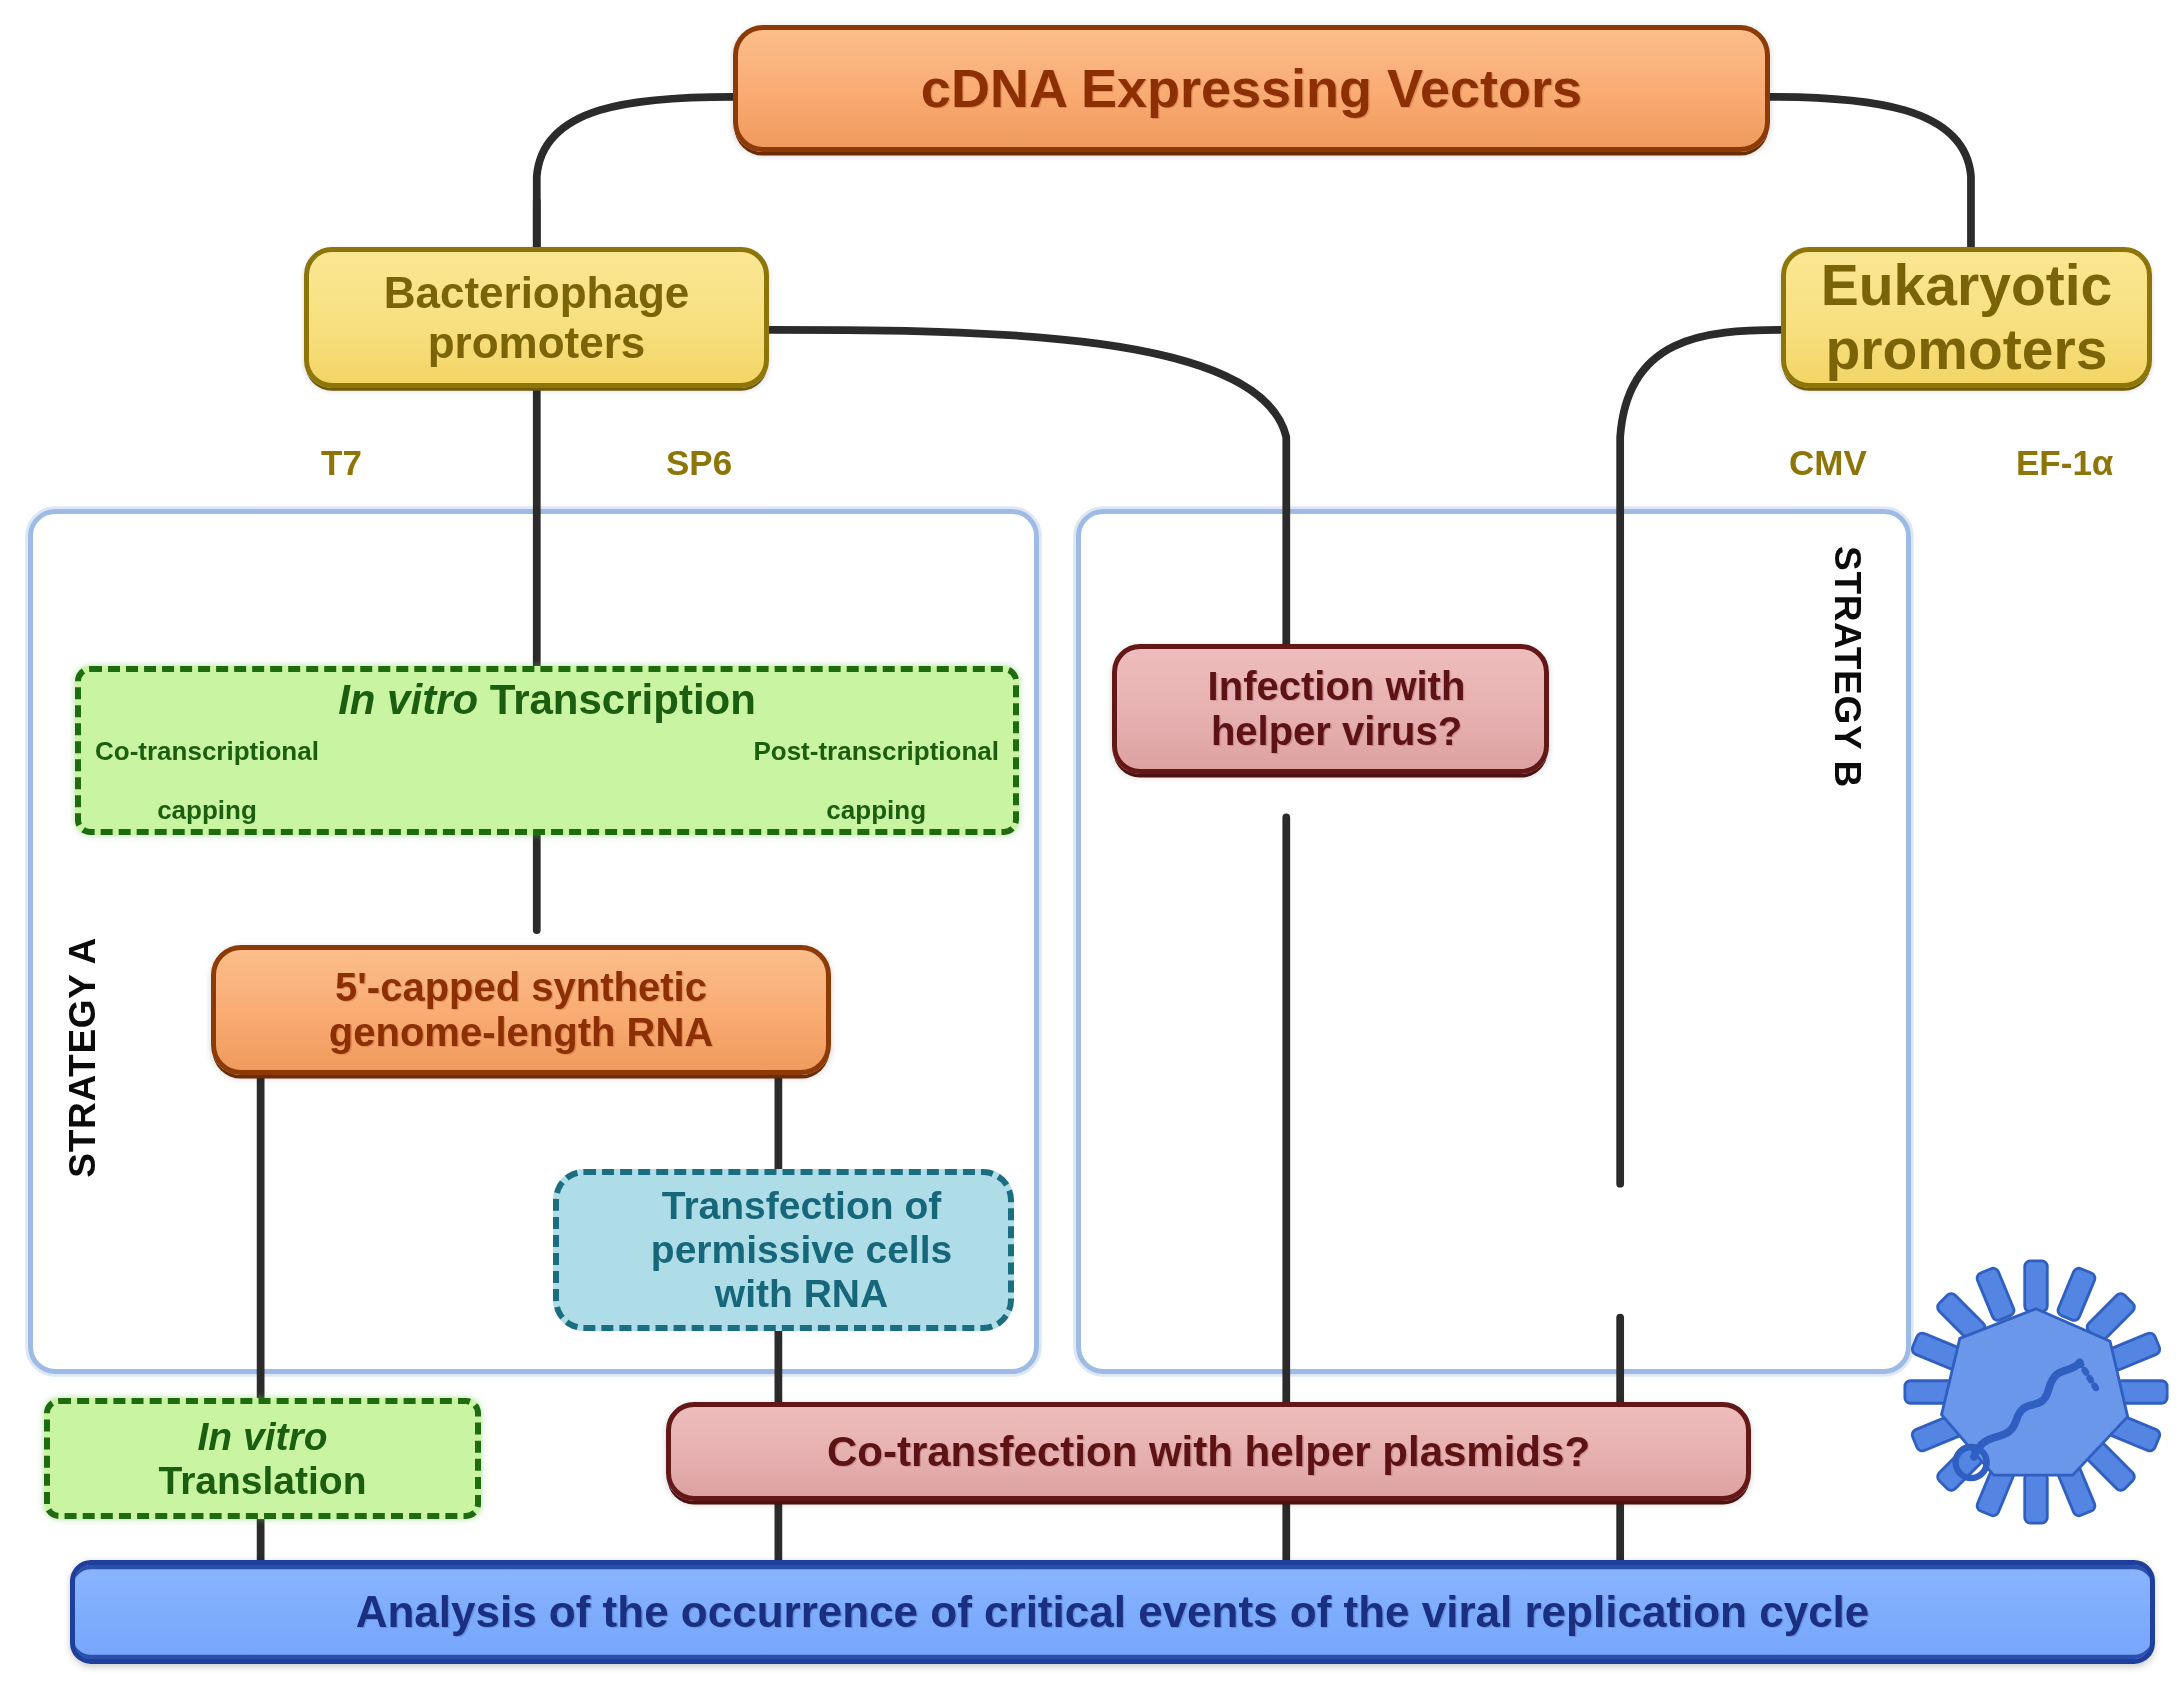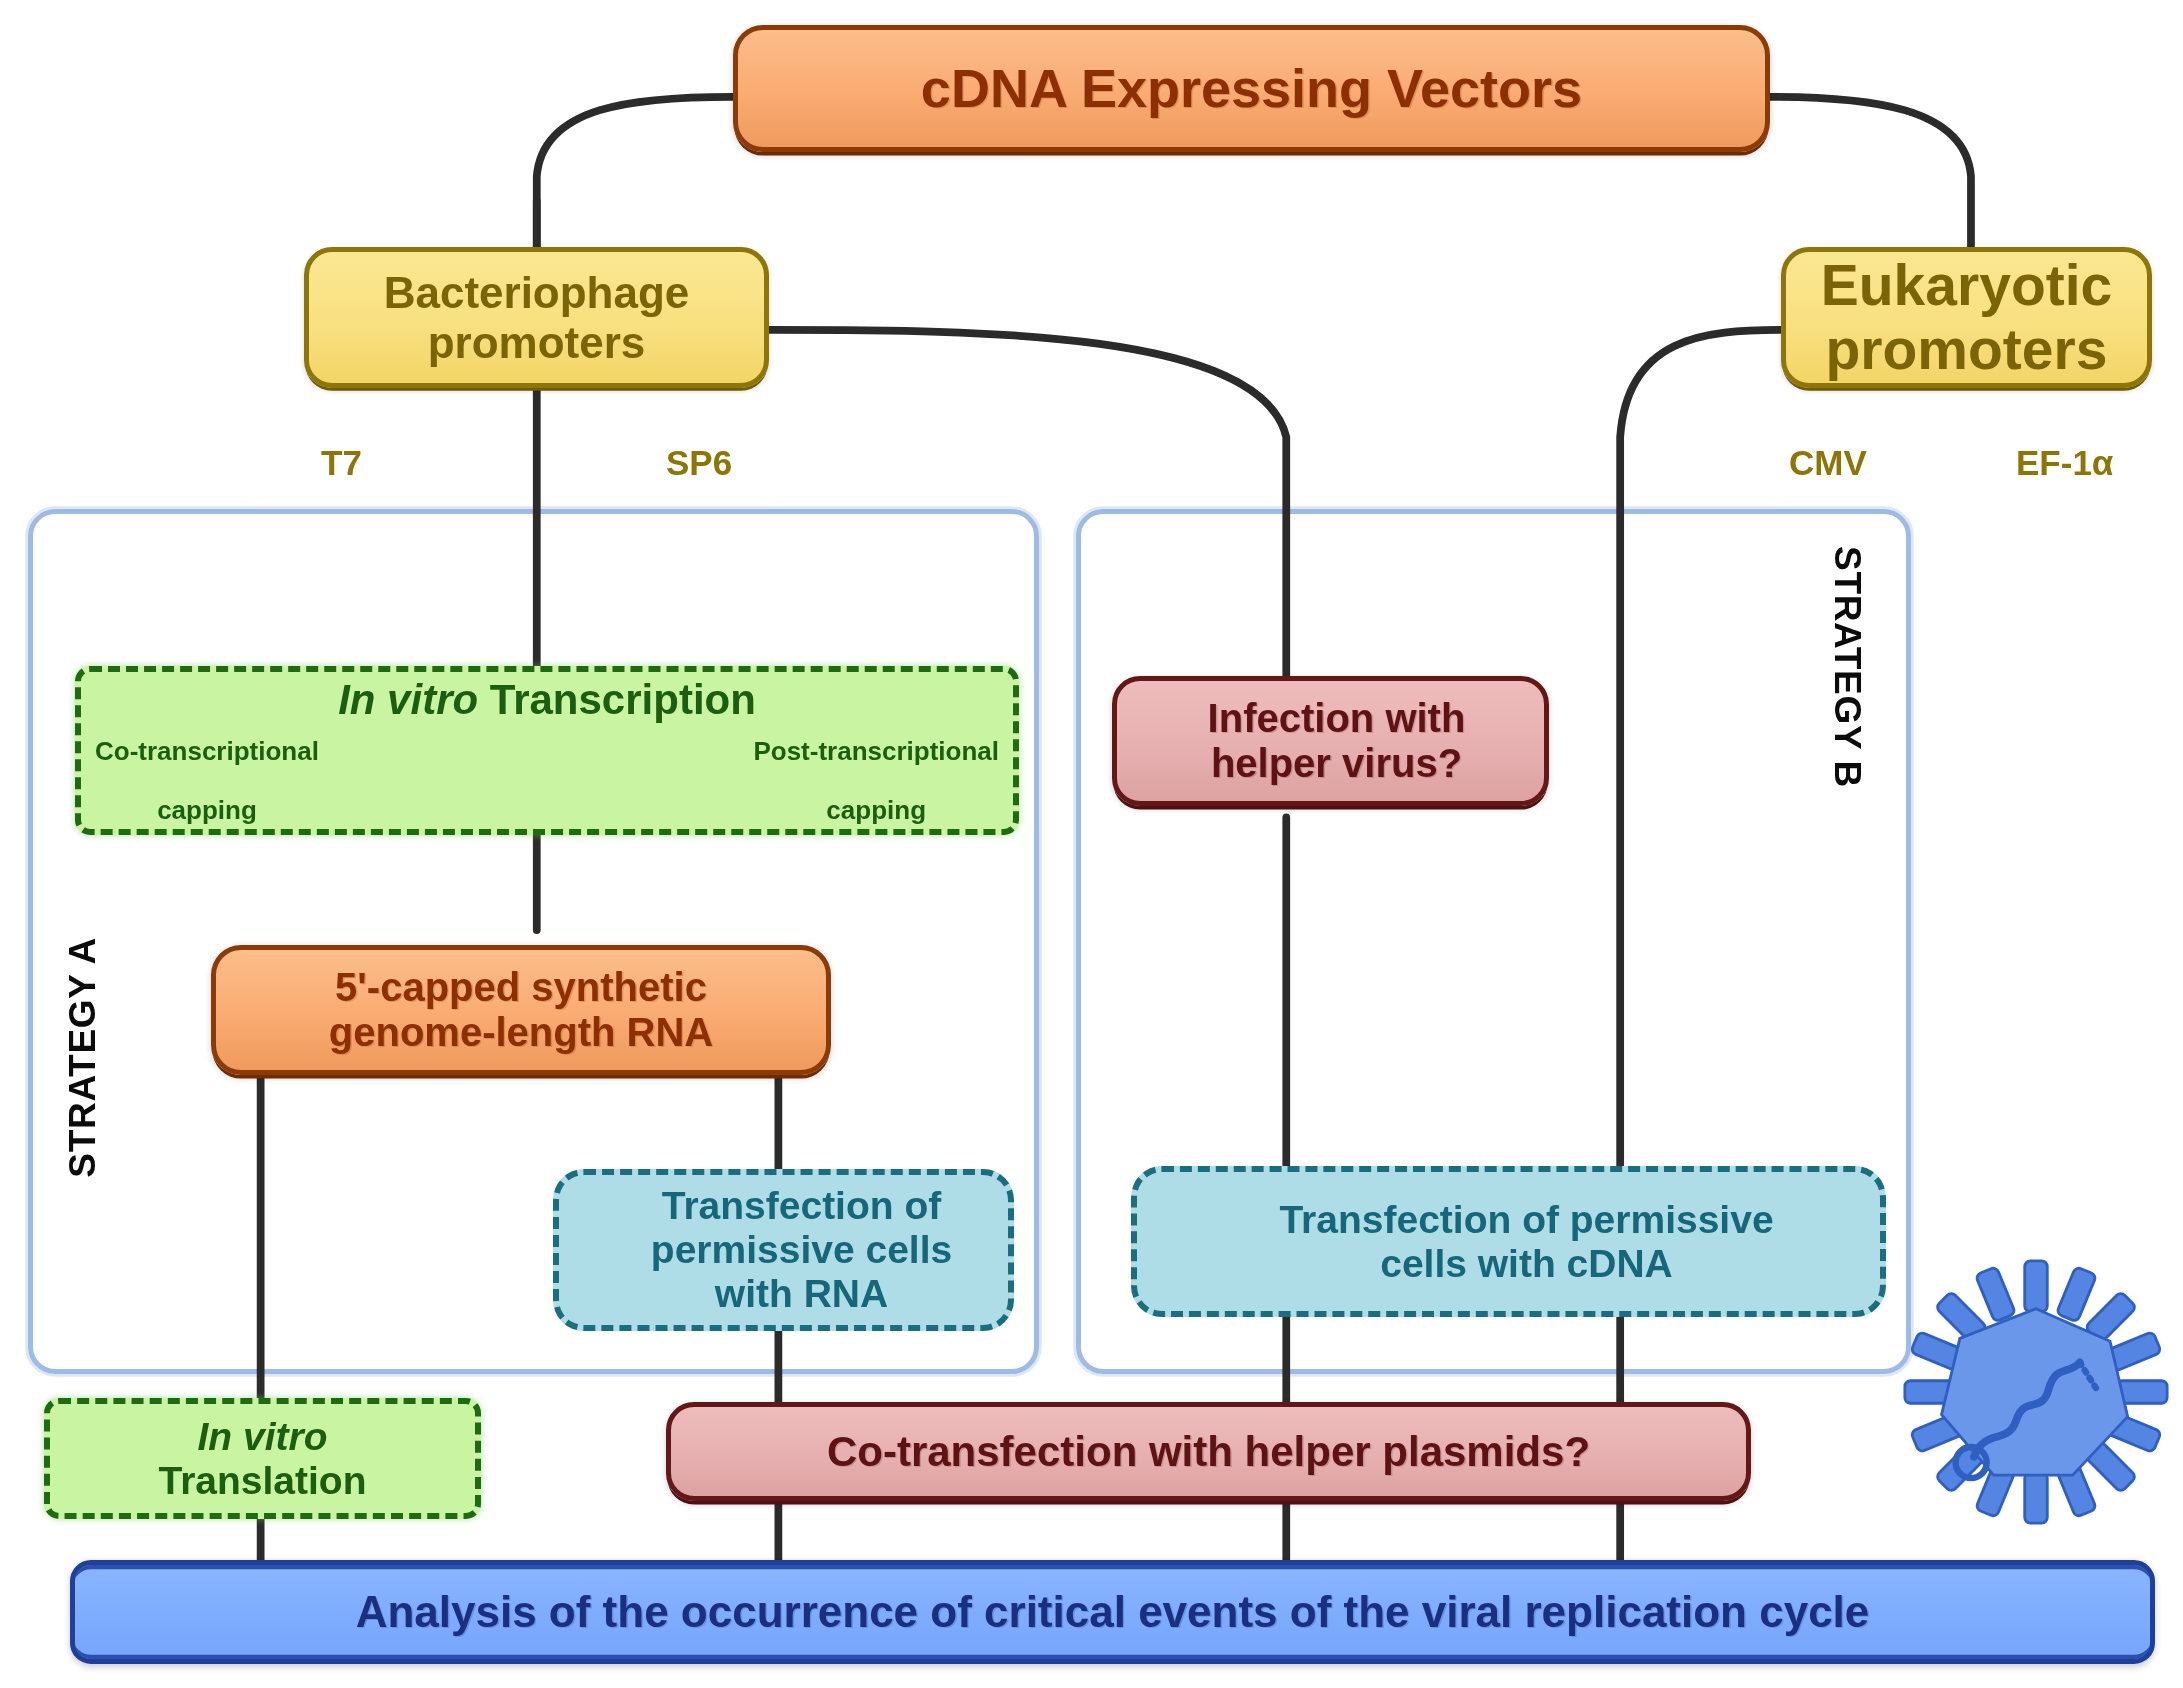--- a/index.html
+++ b/index.html
@@ -155,33 +155,27 @@
   </div>
 
   <div class="node cyan" style="left:553px;top:1169px;width:461px;height:162px;font-size:39px;">
     <span class="txt">
       <span>Transfection of</span><br>
       <span>permissive cells</span><br>
       <span>with RNA</span>
     </span>
   </div>
 
-  <div class="node rose" style="left:1112px;top:676px;width:437px;height:130px;font-size:40px;padding-left:12px;">
+  <div class="node rose" style="left:1112px;top:644px;width:437px;height:130px;font-size:40px;padding-left:12px;">
     <span class="txt">
       <span>Infection with</span><br>
       <span>helper virus?</span>
     </span>
   </div>
 
-  <div class="node cyan" style="left:1131px;top:1166px;width:755px;height:151px;font-size:39px;">
-    <span class="txt">
-      <span>Transfection of permissive</span><br>
-      <span>cells with cDNA</span>
-    </span>
-  </div>
 
   <div class="node green" style="left:44px;top:1398px;width:437px;height:121px;font-size:39px;">
     <span class="txt">
       <span class="ital">In vitro</span><br>
       <span>Translation</span>
     </span>
   </div>
 
   <div class="node bluebar" style="left:70px;top:1560px;width:2085px;height:104px;font-size:44px;">
     <span class="txt">Analysis  of  the  occurrence  of critical events of  the  viral  replication  cycle</span>

